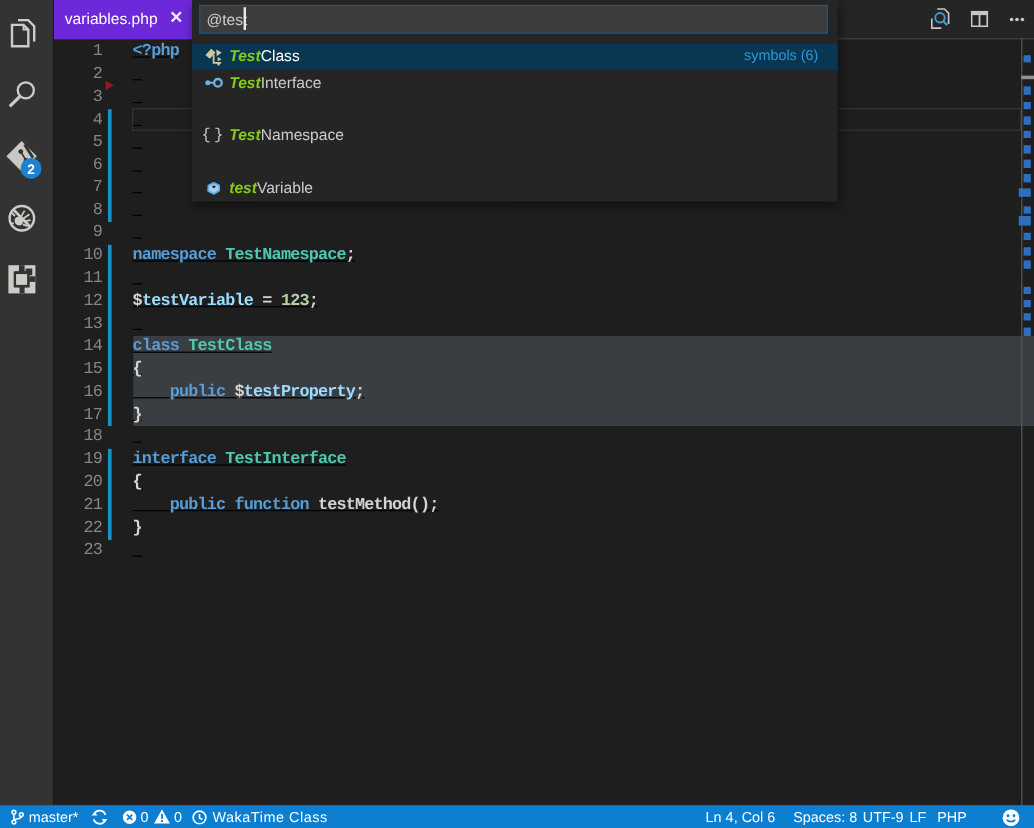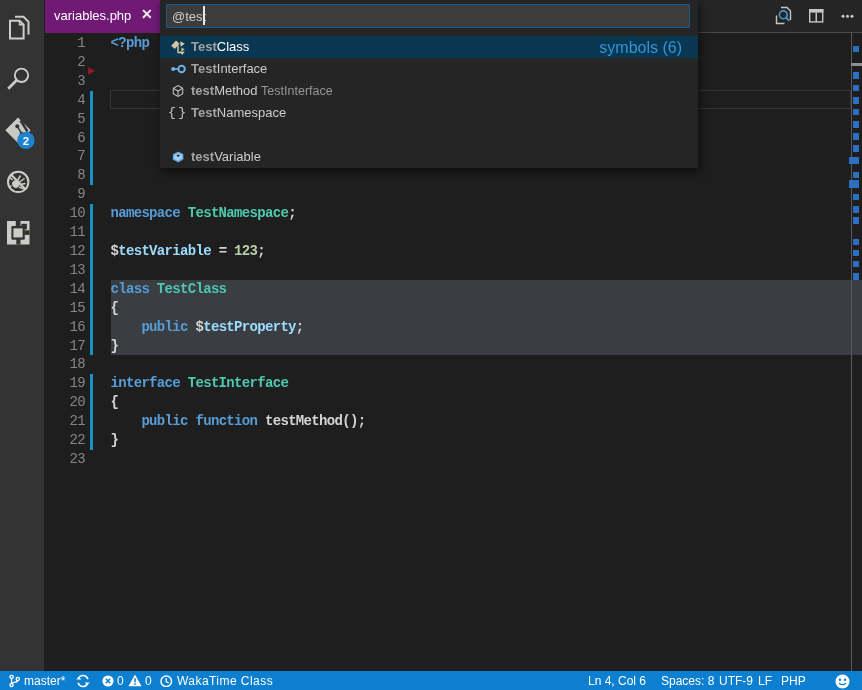--- a/index.html
+++ b/index.html
@@ -6,30 +6,30 @@
 html,body { width:862px; height:690px; overflow:hidden; background:#1e1e1e;
   font-family:"Liberation Sans", sans-serif; }
 #app { position:relative; width:862px; height:690px; }
 .abs { position:absolute; }
 
 
 #activitybar { left:0; top:0; width:44px; height:671px; background:#333333; }
 
 
 #tabbar { left:45px; top:0; width:817px; height:33px; background:#252526; }
-#tab1 { position:absolute; left:0; top:0; width:115px; height:33px; background:#701a75;
+#tab1 { position:absolute; left:0; top:0; width:115px; height:33px; background:#6d28d9;
   color:#ffffff; font-size:13px; }
 #tab1 .lbl { position:absolute; left:9px; top:8px; }
 #tab1 .cls { position:absolute; left:96px; top:6px; font-size:14px; font-weight:bold; color:#eeeeee; }
 #tabborder { position:absolute; left:650px; top:32px; width:167px; height:1px; background:#48494b; }
 
 
 #editor { left:45px; top:33px; width:817px; height:638px; background:#1e1e1e; }
 .codefont { font-family:"Liberation Mono", monospace; font-size:14px; letter-spacing:-0.68px;
-  line-height:18.9px; white-space:pre; font-weight:700; }
+  line-height:18.9px; white-space:pre; font-weight:700;text-decoration:underline; }
 #linenums { position:absolute; left:0px; top:1px; width:40px; text-align:right; white-space:pre;
   color:#858585; font-family:"Liberation Mono", monospace; font-size:14px; line-height:18.9px;
   letter-spacing:-0.68px; }
 #code { position:absolute; left:65.5px; top:1px; }
 .k { color:#569cd6; } .t { color:#4ec9b0; } .v { color:#9cdcfe; }
 .n { color:#b5cea8; } .p { color:#d4d4d4; }
 
 #rangehl { position:absolute; left:65.5px; top:246.7px; width:751.5px; height:75.6px; background:#3a3d41; }
 #linehlbox { position:absolute; left:65px; top:57.2px; width:741px; height:18.6px;
   border:1px solid #333435; }
@@ -45,24 +45,24 @@
 
 
 #quickopen { left:160px; top:0; width:538px; height:168px; background:#252526;
   box-shadow:2px 4px 9px rgba(0,0,0,0.55); }
 #qinput { position:absolute; left:6px; top:4px; width:524px; height:24px; background:#3c3c3c;
   border:1px solid #17598c; }
 #qinput .txt { position:absolute; left:5px; top:4px; font-size:13px; color:#cccccc; }
 #caret { position:absolute; left:36px; top:0.5px; width:1.5px; height:19.5px; background:#e8e8e8; }
 .qrow { position:absolute; left:0; width:538px; height:22px; font-size:13px; color:#cccccc; }
 .qrow .name { position:absolute; left:31px; top:3px; }
-.hl { color:#a3a3a3; font-weight:bold; }
+.hl { color:#84cc16; font-weight:bold;font-style:italic; }
 .desc { color:#969696; font-size:12.5px; }
 .qsel { background:#093651; color:#ffffff; }
-.symcount { position:absolute; right:16px; top:3px; color:#3295d6; font-size:16px; }
+.symcount { position:absolute; right:16px; top:3px; color:#3295d6; font-size:12px; }
 .qicon { position:absolute; left:9.5px; top:3px; width:16px; height:16px; }
 
 
 #statusbar { left:0; top:671px; width:862px; height:19px; background:#0c7fd0; color:#ffffff;
   font-size:12px; }
 .sitem { position:absolute; top:2.5px; }
 </style>
 </head>
 <body>
 <div id="app">
@@ -215,29 +215,20 @@
         <span class="symcount">symbols (6)</span>
     </div>
     <div class="qrow" style="top:57.5px;">
       <svg class="qicon" viewBox="0 0 16 16">
           <circle cx="3.2" cy="8" r="2.1" fill="#6cb0e4"></circle>
           <line x1="4.5" y1="8" x2="9" y2="8" stroke="#6cb0e4" stroke-width="1.7"></line>
           <circle cx="11.6" cy="8" r="3.2" fill="none" stroke="#6cb0e4" stroke-width="2"></circle>
         </svg>
       <span class="name"><span class="hl">Test</span>Interface</span>
     </div>
-    <div class="qrow" style="top:79.5px;">
-      <svg class="qicon" viewBox="0 0 16 16">
-          <g fill="none" stroke="#bdbdbd" stroke-width="1.1">
-            <path d="M8,2.6 L12.7,5.3 V10.7 L8,13.4 L3.3,10.7 V5.3 Z"></path>
-            <path d="M3.3,5.3 L8,8 L12.7,5.3 M8,8 V13.4"></path>
-          </g>
-        </svg>
-      <span class="name"><span class="hl">test</span>Method <span class="desc">TestInterface</span></span>
-    </div>
     <div class="qrow" style="top:101.5px;">
       <span class="qicon" style="color:#c8c8c8; font-size:13px; font-family:'Liberation Mono', monospace; top:3.5px; left:8px; letter-spacing:2.5px;">{}</span>
       <span class="name"><span class="hl">Test</span>Namespace</span>
     </div>
     <div class="qrow" style="top:145.5px;">
       <svg class="qicon" viewBox="0 0 16 16">
           <path d="M3.6,5.6 L8.2,3.4 L12.6,5.4 L12.8,9.8 L8.2,12.6 L3.4,10.2 Z" fill="#a6d0f2" stroke="#5fa9e0" stroke-width="1.4" stroke-linejoin="round"></path>
           <polygon points="6.4,6.6 8.4,5.4 10,6.6 8,7.9" fill="#20262b"></polygon>
         </svg>
       <span class="name"><span class="hl">test</span>Variable</span>

